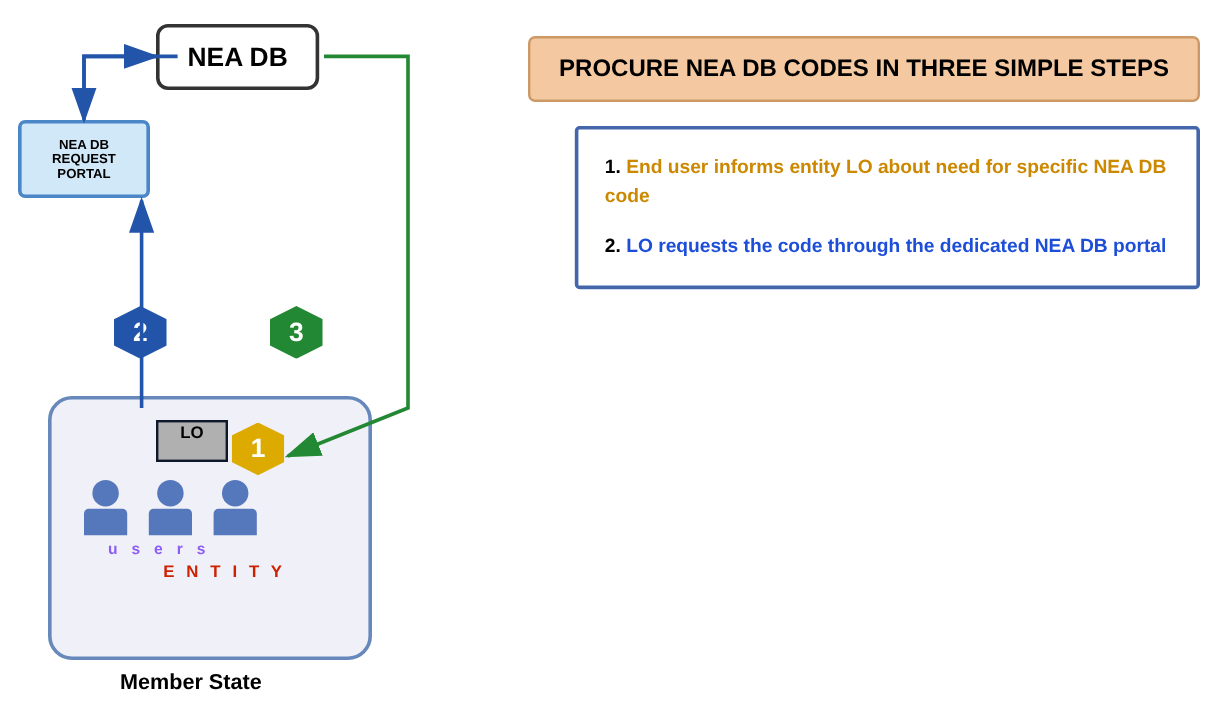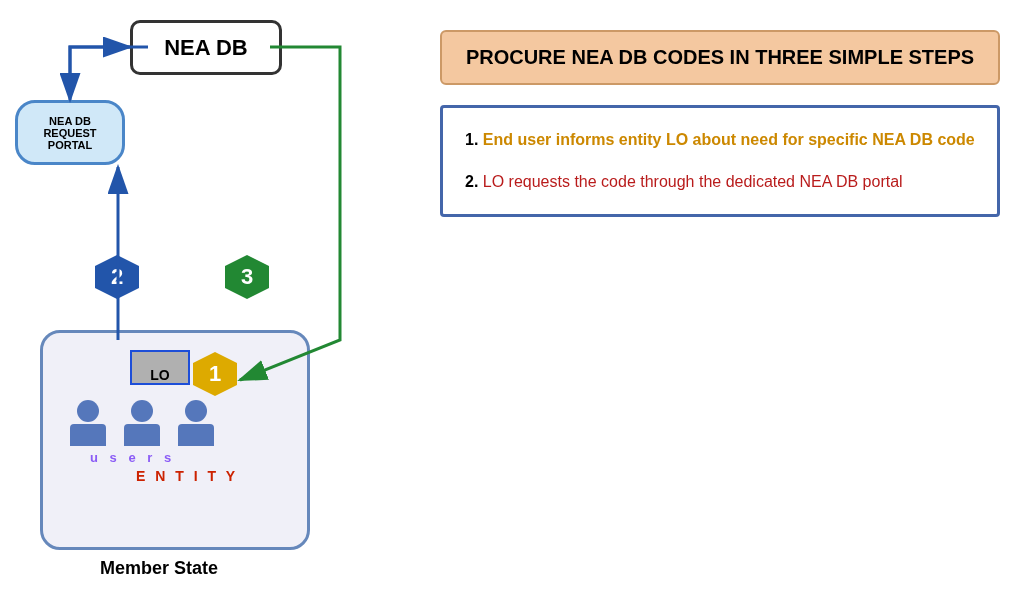--- a/index.html
+++ b/index.html
@@ -18,21 +18,21 @@
       left: 0; top: 0;
       width: 420px;
       height: 605px;
     }
 
     
     .nea-db-box {
       position: absolute;
       top: 20px;
       left: 130px;
-      width: 152px;
+      width: 136px;
       height: 55px;
       background: #ffffff;
       border: 3px solid #333;
       border-radius: 10px;
       display: flex;
       align-items: center;
       justify-content: center;
       font-size: 22px;
       font-weight: 900;
       color: #000;
@@ -40,21 +40,21 @@
 
     
     .portal-box {
       position: absolute;
       top: 100px;
       left: 15px;
       width: 110px;
       height: 65px;
       background: #d0e8f8;
       border: 3px solid #4a86c8;
-      border-radius: 20px;
+      border-radius: 6px;
       display: flex;
       align-items: center;
       justify-content: center;
       text-align: center;
       font-size: 11px;
       font-weight: 900;
       color: #000;
       padding: 5px;
     }
 
@@ -81,23 +81,23 @@
     }
 
     
     .lo-box {
       position: absolute;
       top: 350px;
       left: 130px;
       width: 60px;
       height: 35px;
       background: #b0b0b0;
-      border: 2px solid #1d4ed8;
-      display: flex;
-      align-items: flex-end;
+      border: 2px solid #0f172a;
+      display: flex;
+      align-items: flex-start;
       justify-content: center;
       font-size: 14px;
       font-weight: 900;
       color: #000;
     }
 
     
     .users-area {
       position: absolute;
       top: 400px;
@@ -207,20 +207,21 @@
       font-weight: 900;
       color: #000;
       margin-bottom: 20px;
     }
 
     .steps-box {
       background: #fff;
       border: 3px solid #4466aa;
       border-radius: 4px;
       padding: 20px 22px;
+      margin-left: 39px;
     }
 
     .step {
       margin-bottom: 18px;
       font-size: 16px;
       line-height: 1.5;
     }
 
     .step:last-child {
       margin-bottom: 0;
@@ -230,22 +231,22 @@
       font-weight: 900;
       color: #000;
     }
 
     .step-text-yellow {
       color: #cc8800;
       font-weight: 700;
     }
 
     .step-text-blue {
-      color: #b91c1c;
-      font-weight: 400;
+      color: #1d4ed8;
+      font-weight: 700;
     }
 
     .step-text-black {
       color: #000;
       font-weight: 700;
     }
 
     .step-text-green {
       color: #228833;
       font-weight: 700;

